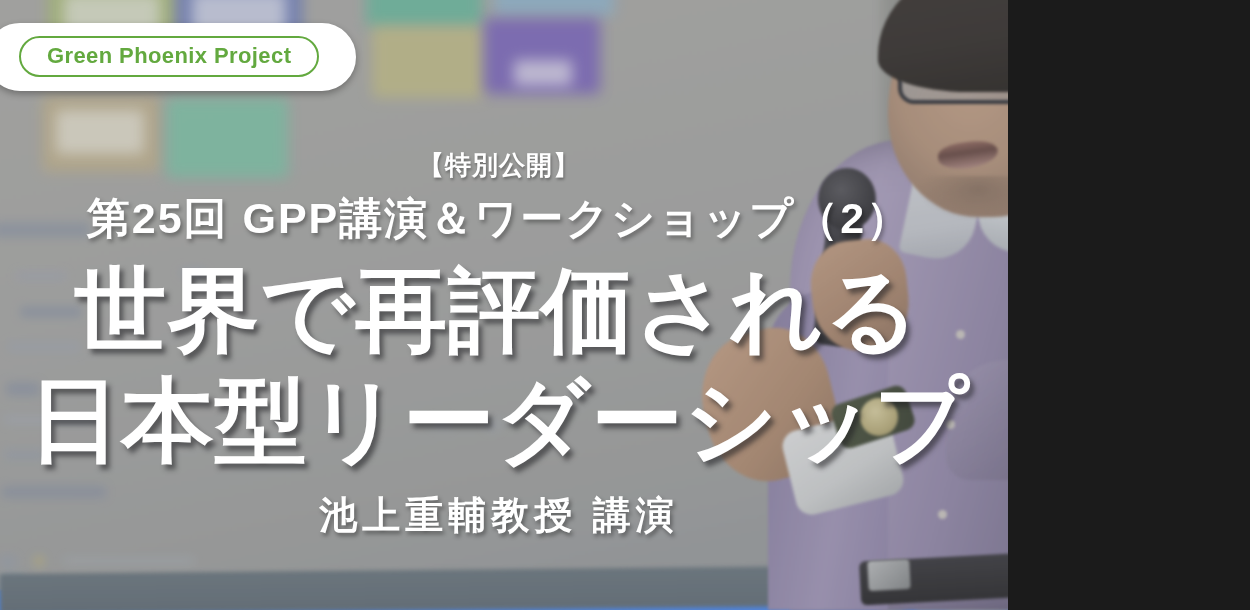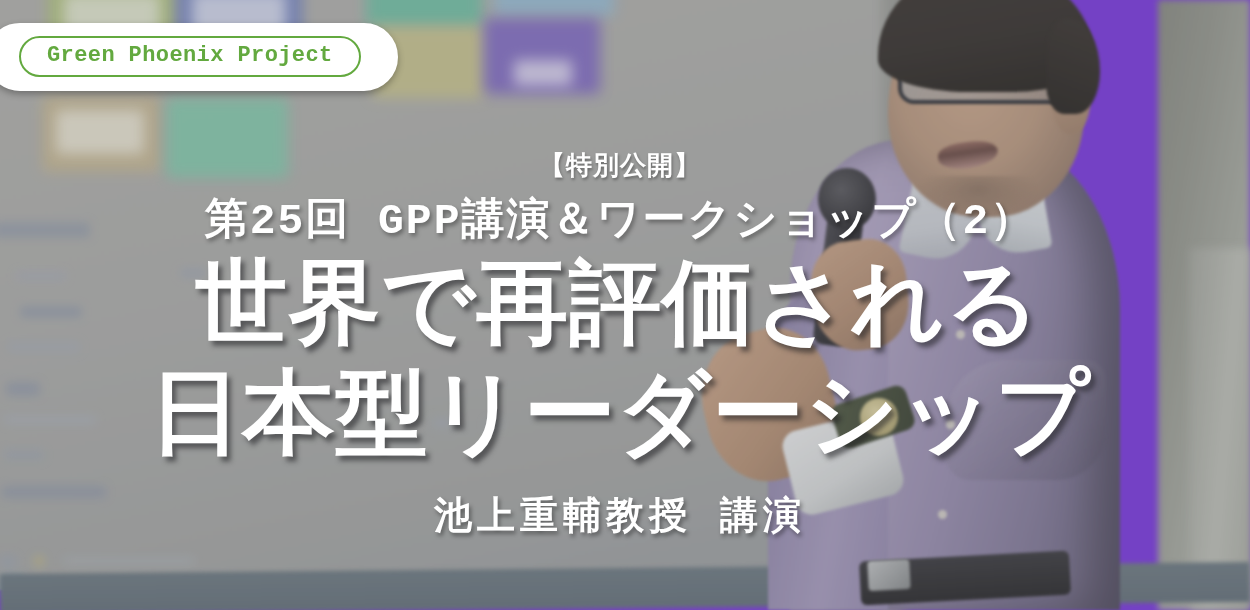--- a/index.html
+++ b/index.html
@@ -3,25 +3,25 @@
 <meta charset="utf-8">
 <title>GPP Lecture Banner</title>
 <style>
   html, body {
     margin: 0;
     padding: 0;
     background: #1b1b1b;
   }
   #stage {
     position: relative;
-    width: 1250px;
+    width: 1008px;
     height: 610px;
     overflow: hidden;
-    font-family: Liberation Mono, monospace;
-    background: #6d28d9;
+    font-family: Liberation Sans, sans-serif;
+    background: #3b82f6;
     user-select: none;
   }
 
   
   .bg-layer {
     position: absolute;
     inset: 0;
   }
   
   .screen {

